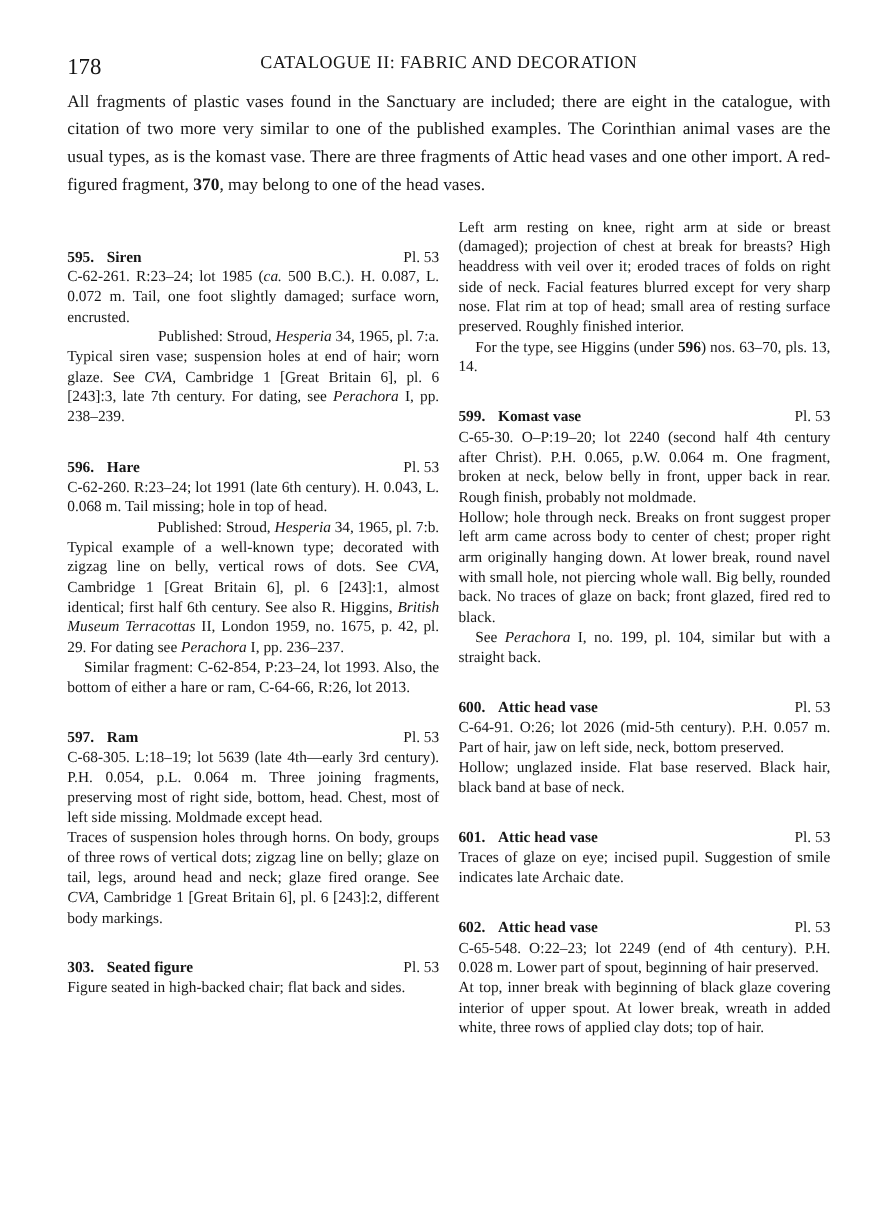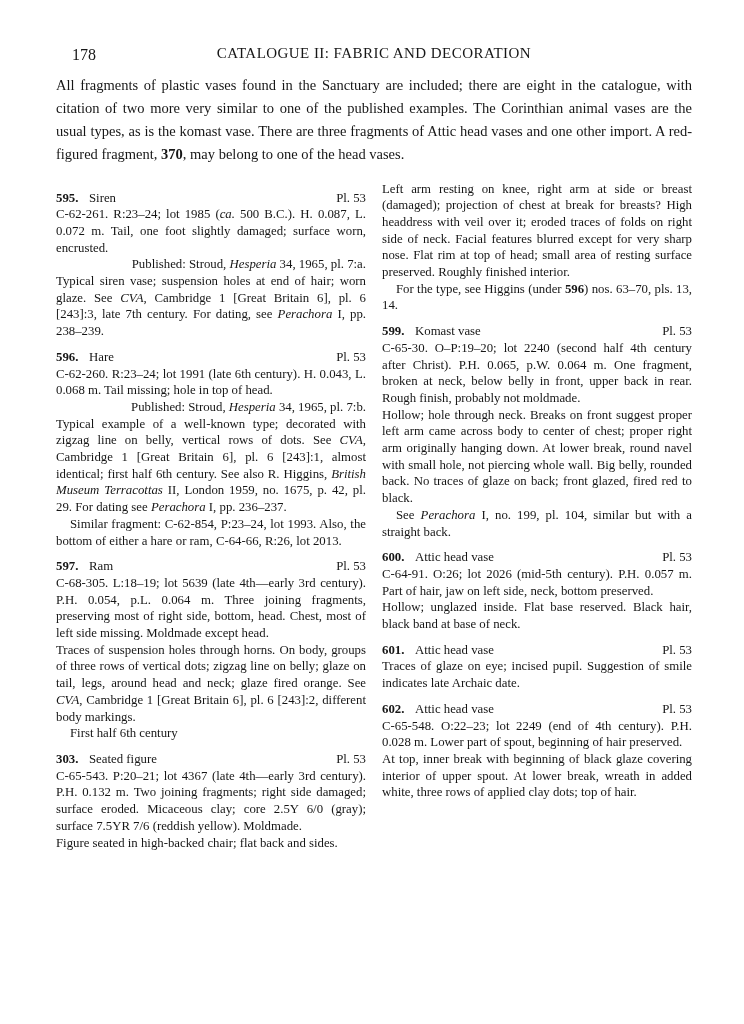--- a/index.html
+++ b/index.html
@@ -4,37 +4,37 @@
 <style>
   html,body{margin:0;padding:0;}
   body{
     width:744px;height:1024px;
     background:#ffffff;color:#161616;
     font-family:"Liberation Serif","DejaVu Serif",serif;
     -webkit-font-smoothing:antialiased;
   }
   .page{padding:45px 52px 0 56px;}
   .page-header{position:relative;height:18px;}
-  .page-num{position:absolute;left:16px;top:1px;font-size:16px;}
+  .page-num{position:absolute;left:0;top:1px;font-size:19px;}
   .running-head{text-align:center;font-size:15px;letter-spacing:0.45px;}
   .section-title{
     text-align:center;font-size:17.2px;letter-spacing:0.35px;
     margin-top:21px;
   }
   .section-title b{font-weight:bold;}
   .intro{
     font-size:14.5px;line-height:23px;text-align:justify;
     margin-top:11px;
   }
   .cols{display:flex;gap:16px;margin-top:7px;}
   .col{width:310px;font-size:12.8px;line-height:16.7px;text-align:justify;}
   .col p{margin:0;}
   .entry-head{display:flex;margin-top:9px;align-items:baseline;}
-  .entry-num{font-weight:bold;min-width:33px;}
-  .entry-title{flex:1;}
+  .entry-num{font-weight:bold;min-width:33px;margin-top:16px;}
+  .entry-title{flex:1;font-weight:bold;}
   .entry-plate{text-align:right;}
   .desc{margin-left:14px;margin-top:1px;}
   .pub{margin-left:28px;margin-top:1px;text-align:right;}
   .para{margin-top:5px;}
   .first-indent{text-indent:14px;}
   i{font-style:italic;}
   b{font-weight:bold;}
 </style>
 </head>
 <body style="background: rgb(255, 255, 255); color: rgb(22, 22, 22);">
@@ -67,27 +67,25 @@
         <p class="pub"><span>Published: Stroud, </span><i>Hesperia</i><span> 34, 1965, pl. 7:b.</span></p>
         <p class="para"><span>Typical example of a well-known type; decorated with zigzag line on belly, vertical rows of dots. See </span><i>CVA</i><span>, Cambridge 1 [Great Britain 6], pl. 6 [243]:1, almost identical; first half 6th century. See also R. Higgins, </span><i>British Museum Terracottas</i><span> II, London 1959, no. 1675, p. 42, pl. 29. For dating see </span><i>Perachora</i><span> I, pp. 236–237.</span></p>
         <p class="para first-indent"><span>Similar fragment: C-62-854, P:23–24, lot 1993. Also, the bottom of either a hare or ram, C-64-66, R:26, lot 2013.</span></p>
         <div class="entry-head">
           <span class="entry-num">597.</span>
           <span class="entry-title">Ram</span>
           <span class="entry-plate">Pl. 53</span>
         </div>
         <p class="desc"><span>C-68-305. L:18–19; lot 5639 (late 4th—early 3rd century). P.H. 0.054, p.L. 0.064 m. Three joining fragments, preserving most of right side, bottom, head. Chest, most of left side missing. Moldmade except head.</span></p>
         <p class="para"><span>Traces of suspension holes through horns. On body, groups of three rows of vertical dots; zigzag line on belly; glaze on tail, legs, around head and neck; glaze fired orange. See </span><i>CVA</i><span>, Cambridge 1 [Great Britain 6], pl. 6 [243]:2, different body markings.</span></p>
-        <p class="para first-indent"><span>First half 6th century</span></p>
         <div class="entry-head">
           <span class="entry-num">303.</span>
           <span class="entry-title">Seated figure</span>
           <span class="entry-plate">Pl. 53</span>
         </div>
-        <p class="desc"><span>C-65-543. P:20–21; lot 4367 (late 4th—early 3rd century). P.H. 0.132 m. Two joining fragments; right side damaged; surface eroded. Micaceous clay; core 2.5Y 6/0 (gray); surface 7.5YR 7/6 (reddish yellow). Moldmade.</span></p>
         <p class="para"><span>Figure seated in high-backed chair; flat back and sides.</span></p>
       </div>
     <div class="col">
         <p class="para"><span>Left arm resting on knee, right arm at side or breast (damaged); projection of chest at break for breasts? High headdress with veil over it; eroded traces of folds on right side of neck. Facial features blurred except for very sharp nose. Flat rim at top of head; small area of resting surface preserved. Roughly finished interior.</span></p>
         <p class="para first-indent"><span>For the type, see Higgins (under </span><b>596</b><span>) nos. 63–70, pls. 13, 14.</span></p>
         <div class="entry-head">
           <span class="entry-num">599.</span>
           <span class="entry-title">Komast vase</span>
           <span class="entry-plate">Pl. 53</span>
         </div>

